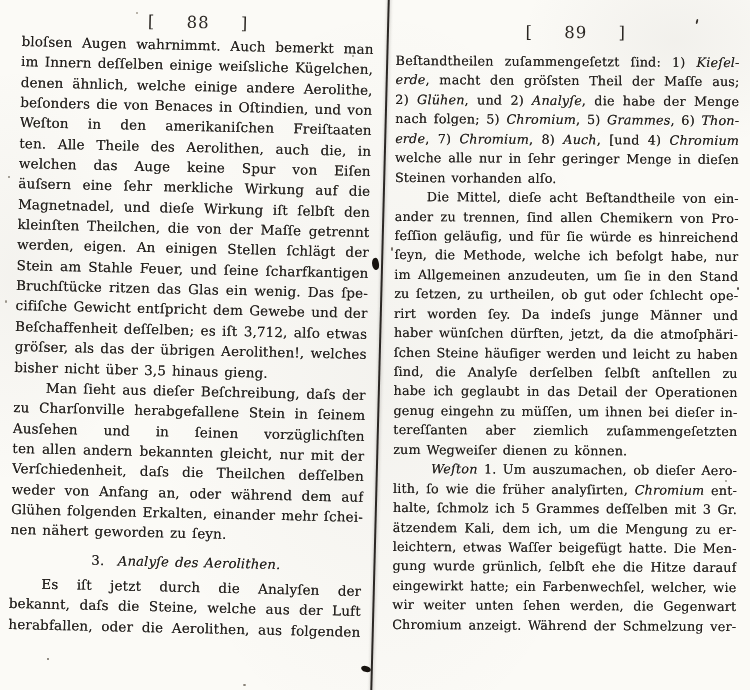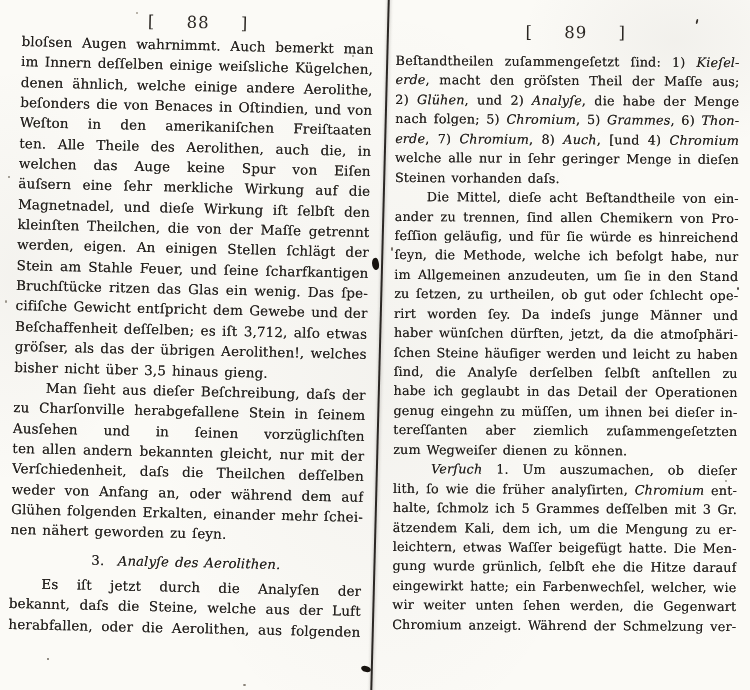--- a/index.html
+++ b/index.html
@@ -104,36 +104,36 @@
 
   <section class="half right-page">
     <div class="header">[     89     ]</div>
     <div class="text">
         <div class="line"><span>Beſtandtheilen zuſammengeſetzt ſind: 1) </span><span class="it">Kieſel-</span></div>
         <div class="line"><span class="it">erde</span><span>, macht den gröſsten Theil der Maſſe aus;</span></div>
         <div class="line"><span>2) </span><span class="it">Glühen</span><span>, und 2) </span><span class="it">Analyſe</span><span>, die habe der Menge</span></div>
         <div class="line"><span>nach folgen; 5) </span><span class="it">Chromium</span><span>, 5) </span><span class="it">Grammes</span><span>, 6) </span><span class="it">Thon-</span></div>
         <div class="line"><span class="it">erde</span><span>, 7) </span><span class="it">Chromium</span><span>, 8) </span><span class="it">Auch</span><span>, [und 4) </span><span class="it">Chromium</span><span> G.]</span></div>
         <div class="line"><span>welche alle nur in ſehr geringer Menge in dieſen</span></div>
-        <div class="line end"><span>Steinen vorhanden daſs.</span></div>
+        <div class="line end"><span>Steinen vorhanden alſo.</span></div>
         <div class="line indent"><span>Die Mittel, dieſe acht Beſtandtheile von ein-</span></div>
         <div class="line"><span>ander zu trennen, ſind allen Chemikern von Pro-</span></div>
         <div class="line"><span>feſſion geläufig, und für ſie würde es hinreichend</span></div>
         <div class="line"><span>ſeyn, die Methode, welche ich befolgt habe, nur</span></div>
         <div class="line"><span>im Allgemeinen anzudeuten, um ſie in den Stand</span></div>
         <div class="line"><span>zu ſetzen, zu urtheilen, ob gut oder ſchlecht ope-</span></div>
         <div class="line"><span>rirt worden ſey.  Da indeſs junge Männer und Lieb-</span></div>
         <div class="line"><span>haber wünſchen dürften, jetzt, da die atmoſphäri-</span></div>
         <div class="line"><span>ſchen Steine häufiger werden und leicht zu haben</span></div>
         <div class="line"><span>ſind, die Analyſe derſelben ſelbſt anſtellen zu können,</span></div>
         <div class="line"><span>habe ich geglaubt in das Detail der Operationen tief</span></div>
         <div class="line"><span>genug eingehn zu müſſen, um ihnen bei dieſer in-</span></div>
         <div class="line"><span>tereſſanten aber ziemlich zuſammengeſetzten Arbeit</span></div>
         <div class="line end"><span>zum Wegweiſer dienen zu können.</span></div>
-        <div class="line indent2"><span class="it">Verſuch</span><span> 1.  Um auszumachen, ob dieſer Aero-</span></div>
+        <div class="line indent2"><span class="it">Weſton</span><span> 1.  Um auszumachen, ob dieſer Aero-</span></div>
         <div class="line"><span>lith, ſo wie die früher analyſirten, </span><span class="it">Chromium</span><span> ent-</span></div>
         <div class="line"><span>halte, ſchmolz ich 5 Grammes deſſelben mit 3 Gr.</span></div>
         <div class="line"><span>ätzendem Kali, dem ich, um die Mengung zu er-</span></div>
         <div class="line"><span>leichtern, etwas Waſſer beigefügt hatte.  Die Men-</span></div>
         <div class="line"><span>gung wurde grünlich, ſelbſt ehe die Hitze darauf</span></div>
         <div class="line"><span>eingewirkt hatte; ein Farbenwechſel, welcher, wie</span></div>
         <div class="line"><span>wir weiter unten ſehen werden, die Gegenwart von</span></div>
         <div class="line"><span>Chromium anzeigt.  Während der Schmelzung ver-</span></div>
       </div>
   </section>

